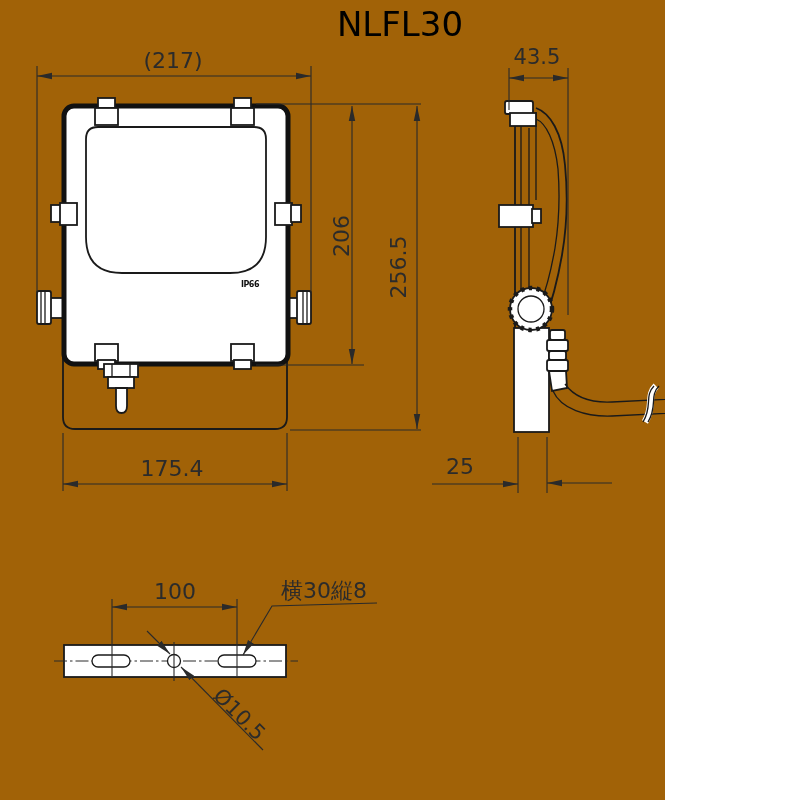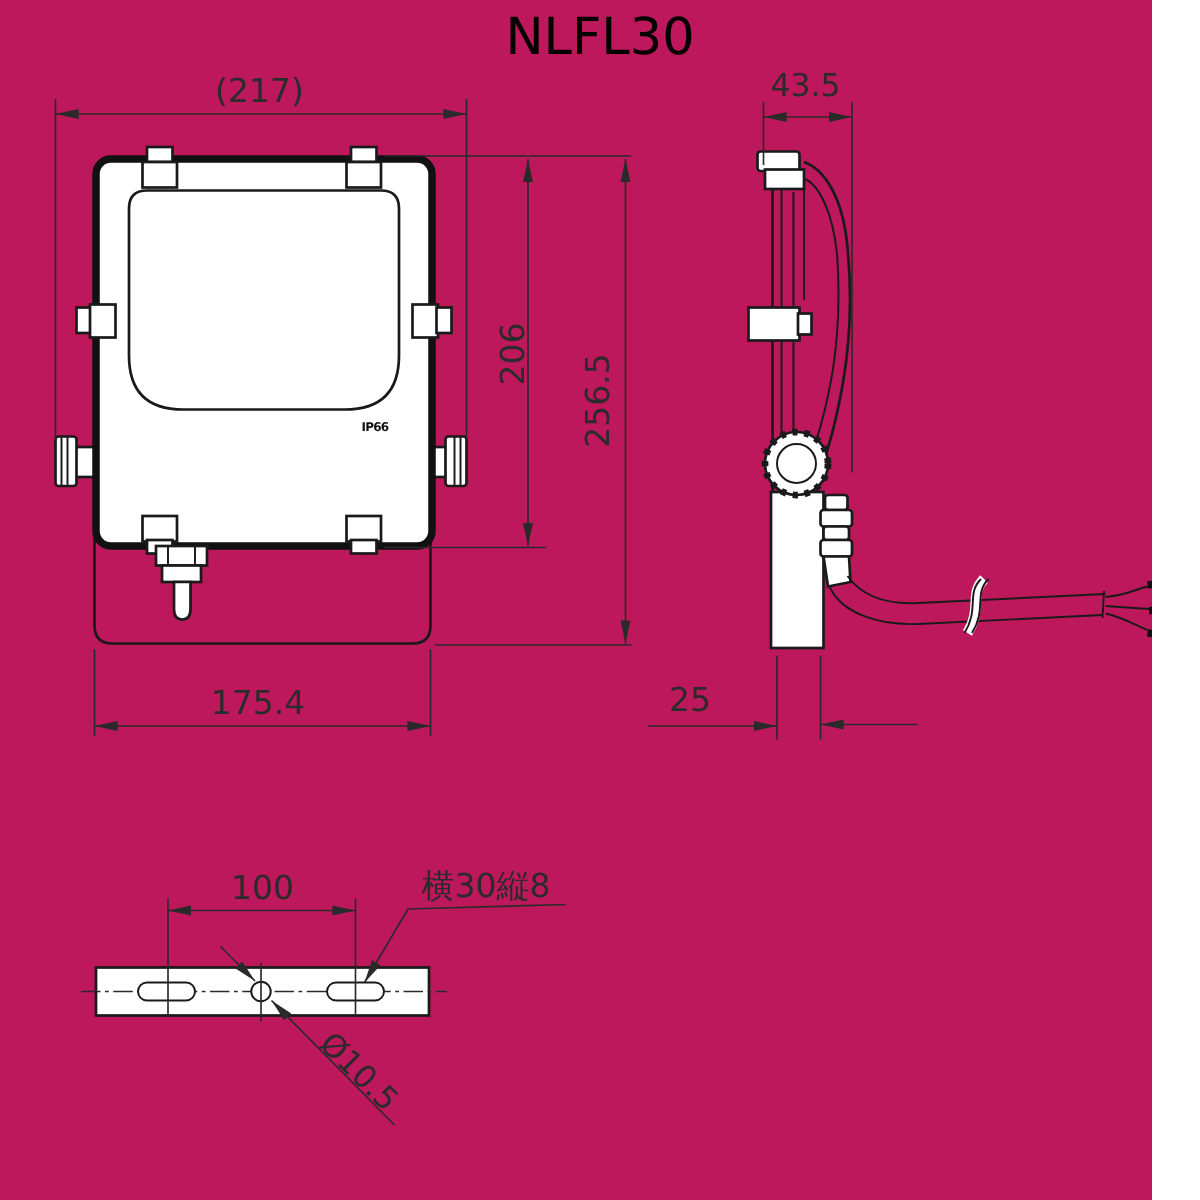--- a/index.html
+++ b/index.html
@@ -1,16 +1,16 @@
 <!DOCTYPE html>
 <html><head>
 <meta charset="utf-8">
 <style>
   html,body{margin:0;padding:0;background:#fff;}
-  .page{width:768px;height:800px;position:relative;background:#be185d;overflow:hidden;}
+  .page{width:665px;height:800px;position:relative;background:#a16207;overflow:hidden;}
   svg{display:block;}
   text{font-family:"DejaVu Sans", sans-serif;fill:#2b2b2b;}
   .title-text{font-size:34px;fill:#000;}
   .dim-text{font-size:22px;}
   .dim-text-sm{font-size:21px;}
   .ip-text{font-size:8px;font-weight:bold;fill:#111;letter-spacing:-0.5px;}
   .outline{stroke:#1a1a1a;fill:none;stroke-width:1.8;}
   .outline-thick{stroke:#111;fill:none;stroke-width:5;}
   .outline-thin{stroke:#1a1a1a;fill:none;stroke-width:1.3;}
   .whitefill{fill:#fff;}

